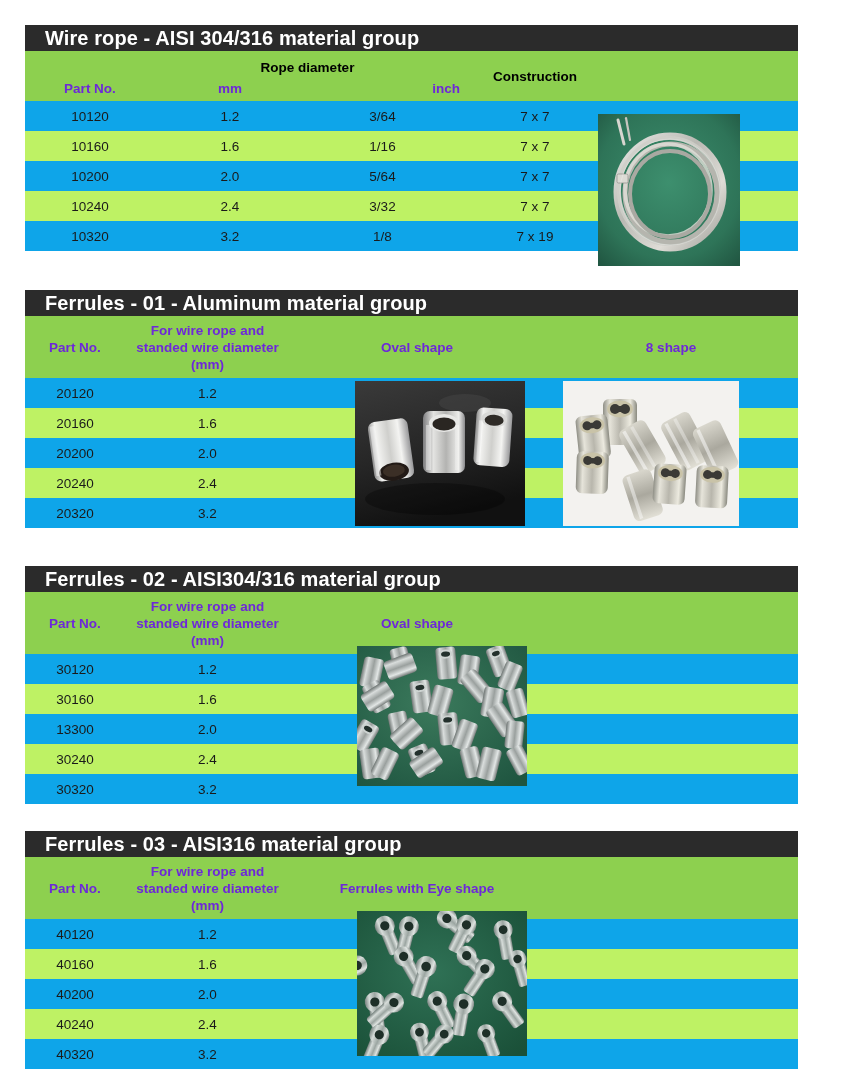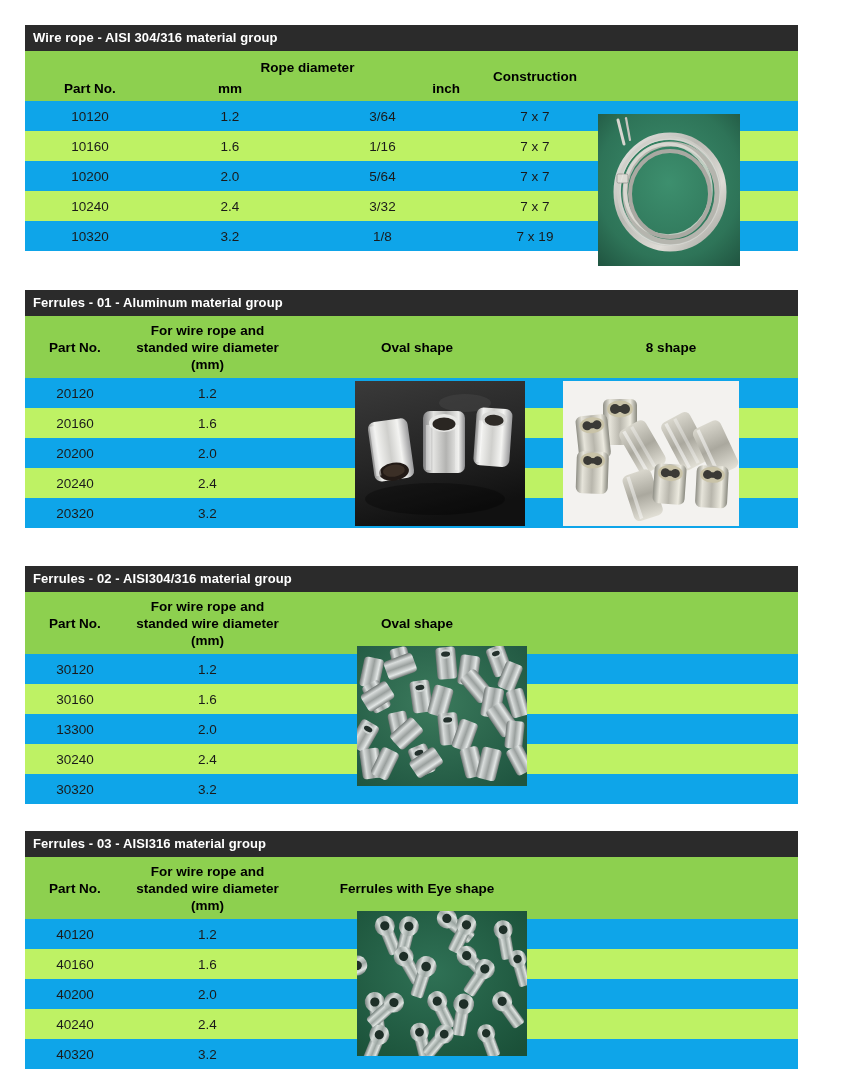--- a/index.html
+++ b/index.html
@@ -23,42 +23,42 @@
 
   
   .section {
     position: absolute;
     left: 25px;
     width: 773px;
   }
   .section-title {
     background: #2b2b2b;
     color: #ffffff;
-    font-size: 13px;
+    font-size: 20px;
     font-weight: bold;
     line-height: 26px;
     height: 26px;
-    padding: 0 0 0 8px;
+    padding: 0 0 0 20px;
     letter-spacing: 0.1px;
     white-space: nowrap;
     overflow: hidden;
   }
   table.spec {
     border-collapse: collapse;
     width: 773px;
     table-layout: fixed;
   }
   table.spec th, table.spec td {
     padding: 0;
     margin: 0;
     border: 0;
   }
   .hdr-row th {
     background: #8dd04f;
-    color: #000000;
+    color: #6d28d9;
     font-size: 13.5px;
     font-weight: bold;
     text-align: center;
     vertical-align: bottom;
   }
   .hdr-top {
     background: #7dd3fc;
   }
   .hdr-top th {
     background: #8dd04f;

